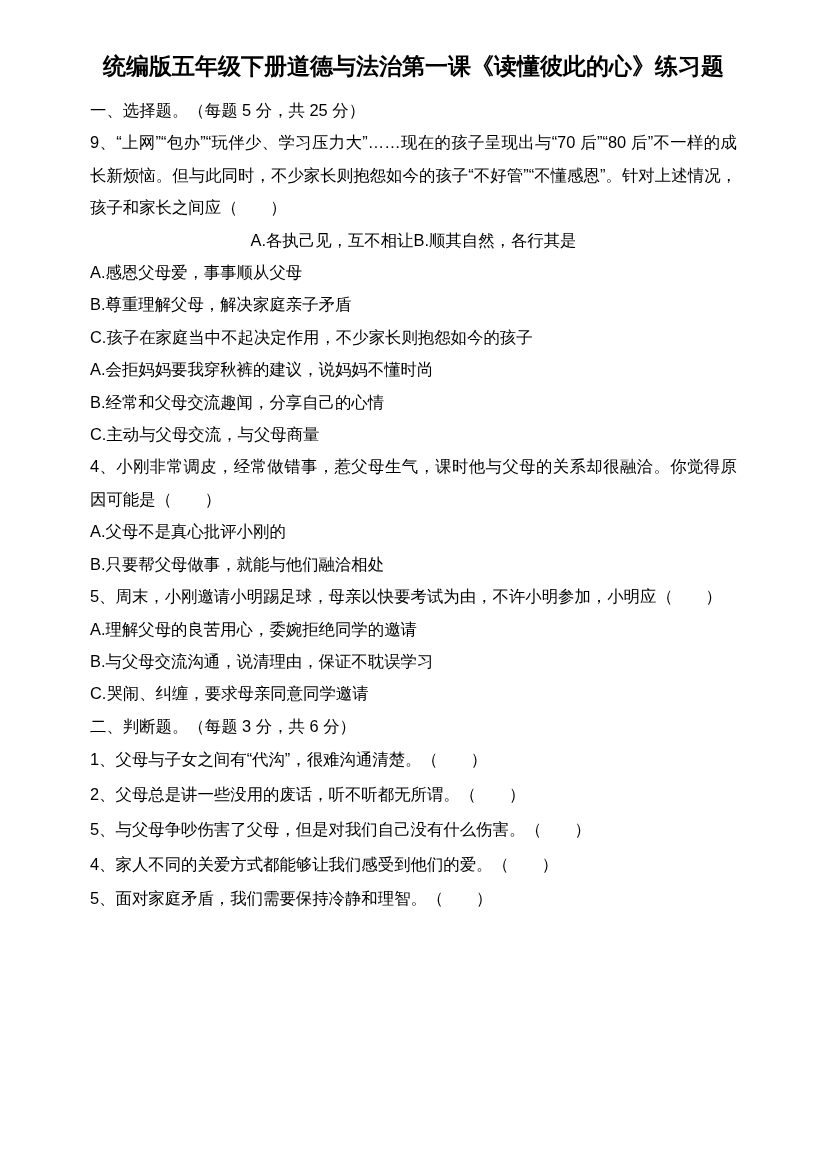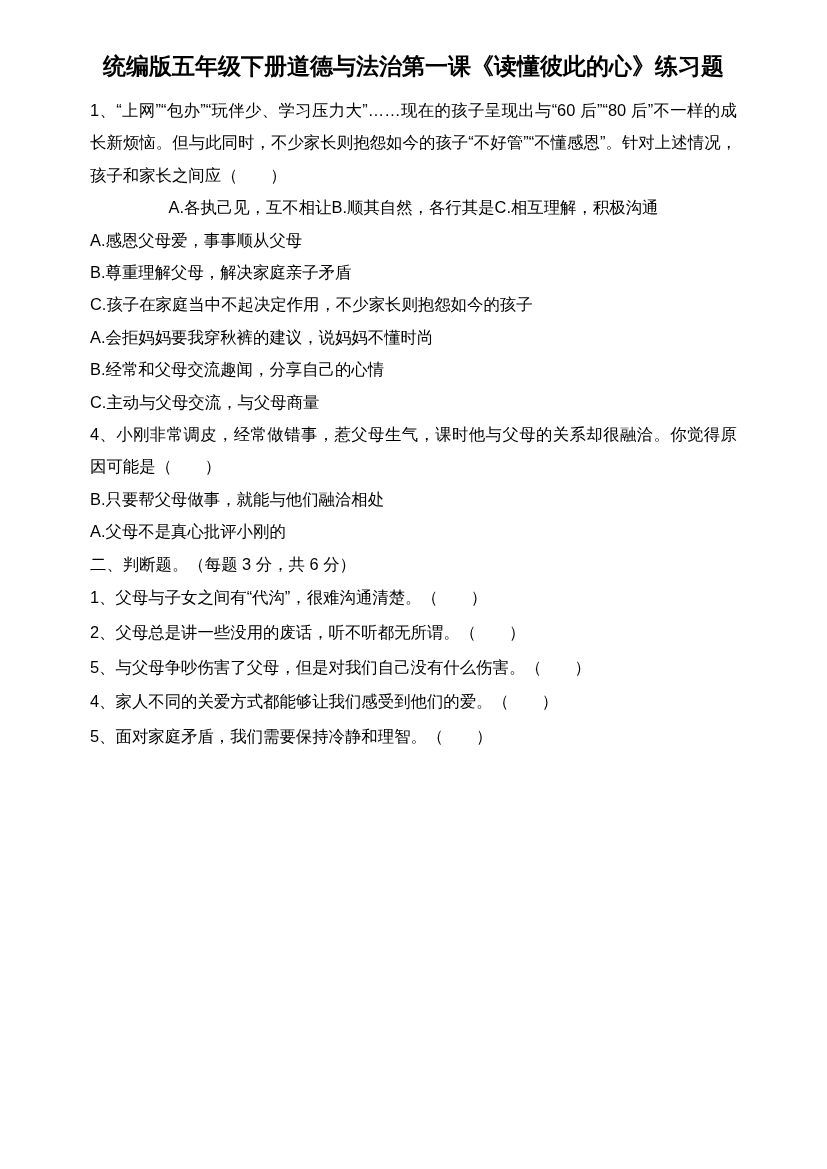--- a/index.html
+++ b/index.html
@@ -42,48 +42,54 @@
   }
 </style>
 </head>
 <body>
 
 <div class="page">
 
   <h1 class="title">统编版五年级下册道德与法治第一课《读懂彼此的心》练习题</h1>
 
   <section>
+    <p class="heading">一、选择题。（每题 5 分，共 25 分）</p>
 
     <div class="question">
-      <p class="stem">1、“上网”“包办”“玩伴少、学习压力大”……现在的孩子呈现出与“60 后”“80 后”不一样的成长新烦恼。但与此同时，不少家长则抱怨如今的孩子“不好管”“不懂感恩”。针对上述情况，孩子和家长之间应（　　）</p>
+      <p class="stem">9、“上网”“包办”“玩伴少、学习压力大”……现在的孩子呈现出与“70 后”“80 后”不一样的成长新烦恼。但与此同时，不少家长则抱怨如今的孩子“不好管”“不懂感恩”。针对上述情况，孩子和家长之间应（　　）</p>
       <p class="options-row">
         <span>A.各执己见，互不相让</span>
         <span>B.顺其自然，各行其是</span>
-        <span>C.相互理解，积极沟通</span>
       </p>
     </div>
 
     <div class="question">
       <p class="option">A.感恩父母爱，事事顺从父母</p>
       <p class="option">B.尊重理解父母，解决家庭亲子矛盾</p>
       <p class="option">C.孩子在家庭当中不起决定作用，不少家长则抱怨如今的孩子</p>
     </div>
 
     <div class="question">
       <p class="option">A.会拒妈妈要我穿秋裤的建议，说妈妈不懂时尚</p>
       <p class="option">B.经常和父母交流趣闻，分享自己的心情</p>
       <p class="option">C.主动与父母交流，与父母商量</p>
     </div>
 
     <div class="question">
       <p class="stem">4、小刚非常调皮，经常做错事，惹父母生气，课时他与父母的关系却很融洽。你觉得原因可能是（　　）</p>
+      <p class="option">A.父母不是真心批评小刚的</p>
       <p class="option">B.只要帮父母做事，就能与他们融洽相处</p>
-      <p class="option">A.父母不是真心批评小刚的</p>
     </div>
 
+    <div class="question">
+      <p class="stem">5、周末，小刚邀请小明踢足球，母亲以快要考试为由，不许小明参加，小明应（　　）</p>
+      <p class="option">A.理解父母的良苦用心，委婉拒绝同学的邀请</p>
+      <p class="option">B.与父母交流沟通，说清理由，保证不耽误学习</p>
+      <p class="option">C.哭闹、纠缠，要求母亲同意同学邀请</p>
+    </div>
   </section>
 
   <section>
     <p class="heading">二、判断题。（每题 3 分，共 6 分）</p>
     <p class="judge-item">1、父母与子女之间有“代沟”，很难沟通清楚。（　　）</p>
     <p class="judge-item">2、父母总是讲一些没用的废话，听不听都无所谓。（　　）</p>
     <p class="judge-item">5、与父母争吵伤害了父母，但是对我们自己没有什么伤害。（　　）</p>
     <p class="judge-item">4、家人不同的关爱方式都能够让我们感受到他们的爱。（　　）</p>
     <p class="judge-item">5、面对家庭矛盾，我们需要保持冷静和理智。（　　）</p>
   </section>

